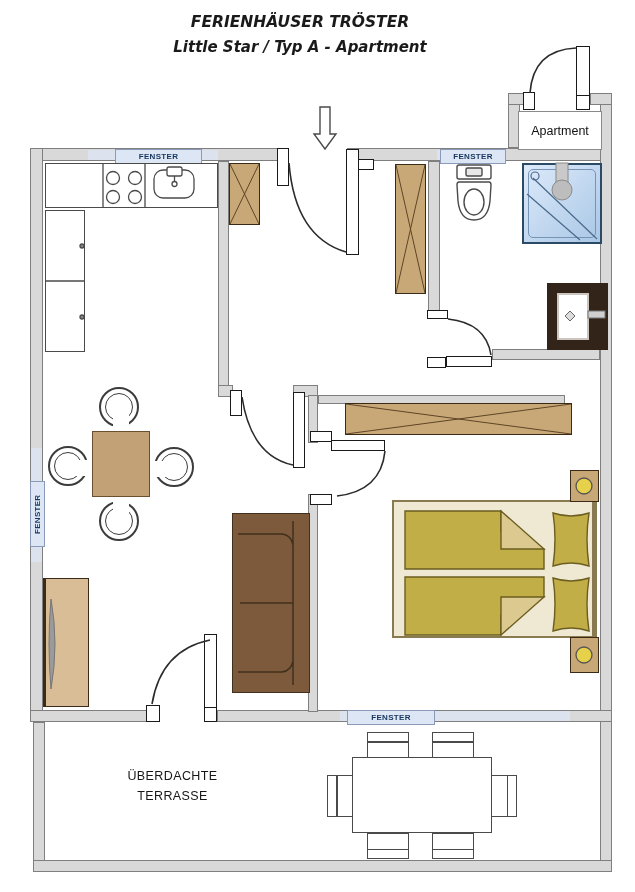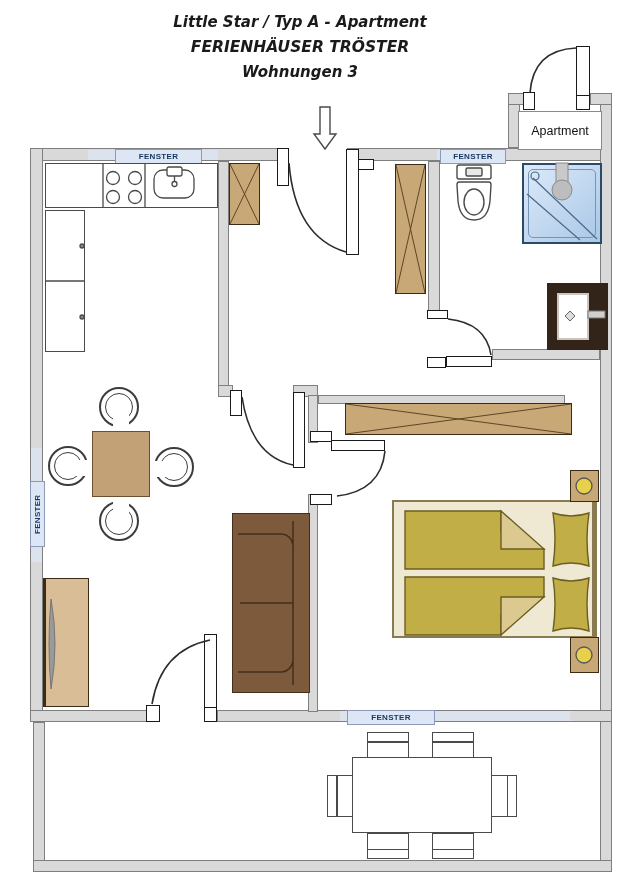--- a/index.html
+++ b/index.html
@@ -53,23 +53,22 @@
   .ttable{position:absolute;left:352px;top:757px;width:140px;height:76px;background:#fff;
           border:1.5px solid #4a4a4a;box-sizing:border-box;}
   .ov{position:absolute;left:0;top:0;pointer-events:none;}
 </style>
 </head>
 <body>
 
 <div class="plan">
 
   <div class="title">
+    <div style="font-size:15.5px;">FERIENHÄUSER TRÖSTER</div>
     <div>Little Star / Typ A - Apartment</div>
-    <div style="font-size:15.5px;">FERIENHÄUSER TRÖSTER</div>
-    <div>Wohnungen 3</div>
   </div>
 
   <svg class="abs" style="left:300px;top:100px;" width="50" height="55">
     <path d="M20,7 h10 v27 h6 l-11,15 -11,-15 h6 z" fill="#fff" stroke="#4a4a4a" stroke-width="1.4"></path>
   </svg>
 
   <div class="wall" style="left:30px;top:148px;width:258px;height:13px;"></div>
   <div class="wall" style="left:347px;top:148px;width:265px;height:13px;"></div>
   <div class="wall" style="left:30px;top:148px;width:13px;height:574px;"></div>
   <div class="wall" style="left:600px;top:93px;width:12px;height:779px;"></div>
@@ -96,20 +95,22 @@
   <div class="wlabel" style="left:115px;top:149px;width:85px;height:13px;">FENSTER</div>
   <div class="glz" style="left:437px;top:150px;width:68px;height:10px;"></div>
   <div class="wlabel" style="left:440px;top:149px;width:64px;height:13px;">FENSTER</div>
   <div class="glz" style="left:31px;top:448px;width:11px;height:114px;"></div>
   <div class="wlabel vlabel" style="left:30px;top:481px;width:13px;height:64px;">FENSTER</div>
   <div class="glz" style="left:340px;top:711px;width:230px;height:10px;"></div>
   <div class="wlabel" style="left:347px;top:710px;width:86px;height:13px;">FENSTER</div>
 
   <div class="skistall-box">Apartment</div>
   <div class="terr-label">
+    <div>ÜBERDACHTE</div>
+    <div>TERRASSE</div>
   </div>
 
   <div class="wfix" style="left:45px;top:163px;width:173px;height:45px;"></div>
   <div class="wfix" style="left:45px;top:210px;width:40px;height:142px;"></div>
 
   <div class="wood" style="left:229px;top:163px;width:31px;height:62px;">
     <svg viewBox="0 0 10 10" preserveAspectRatio="none">
         <path d="M0,0 L10,10 M10,0 L0,10" stroke="#5d4526" stroke-width="1" vector-effect="non-scaling-stroke" fill="none"></path>
       </svg>
   </div>

